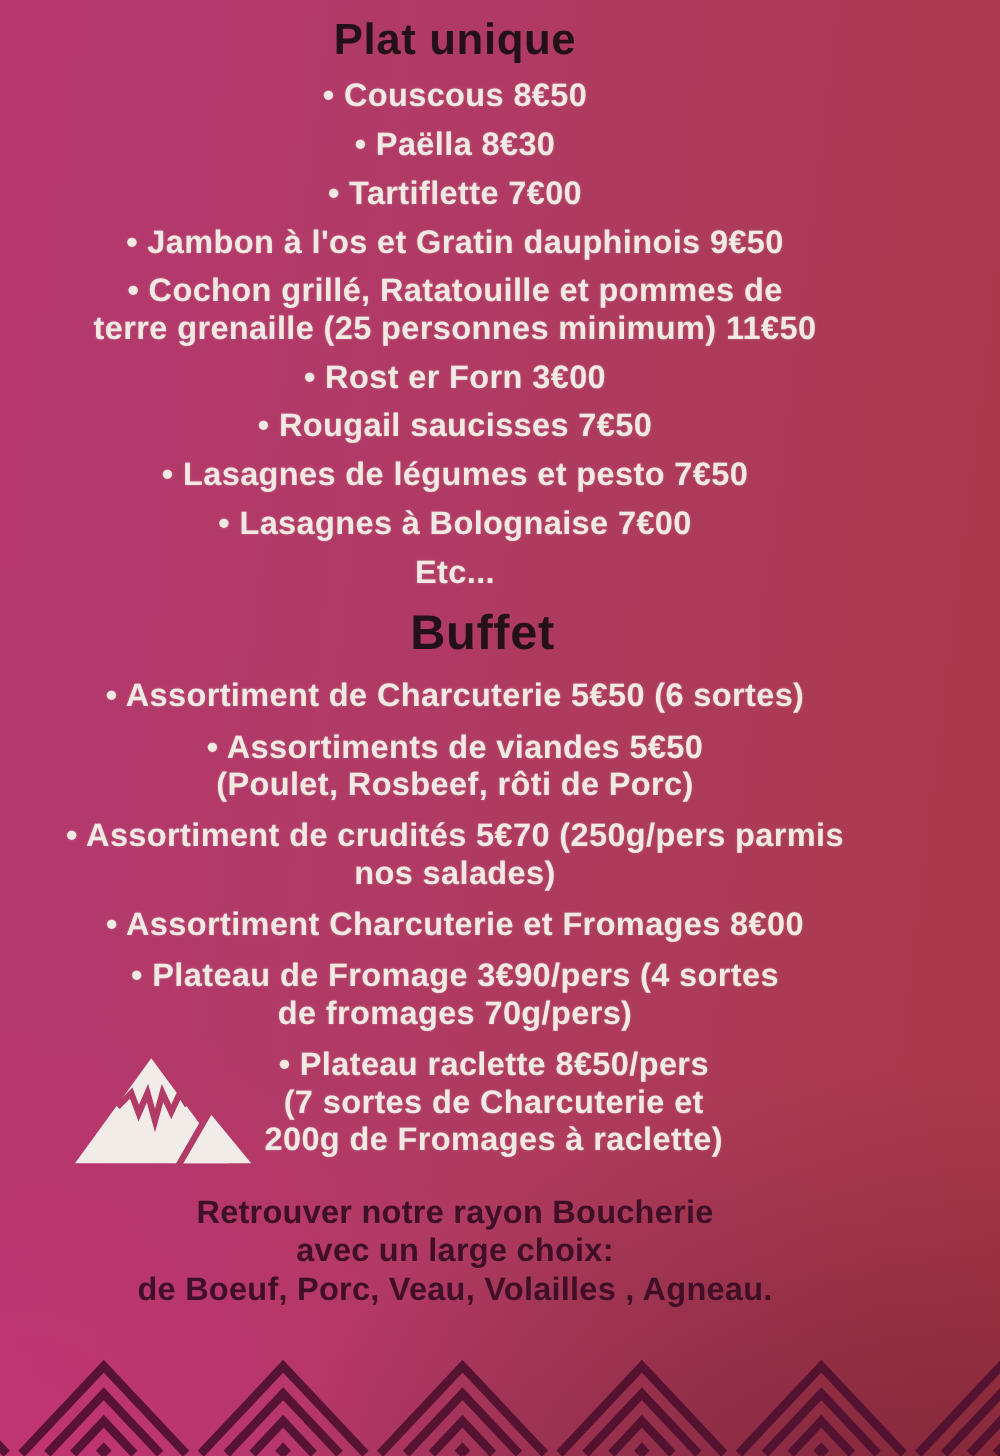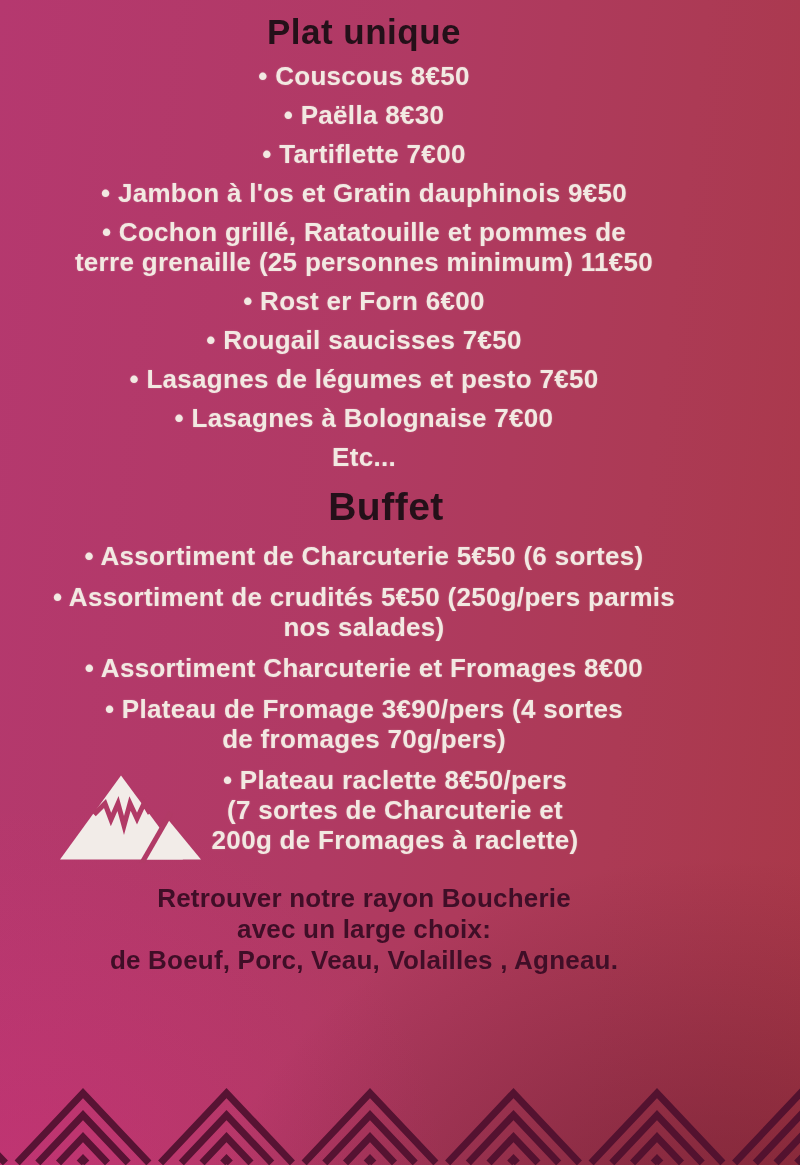--- a/index.html
+++ b/index.html
@@ -80,30 +80,32 @@
 <main class="menu">
 
   <h1 class="section-title title-plat">Plat unique</h1>
 
   <div class="item">• Couscous 8€50</div>
   <div class="item">• Paëlla 8€30</div>
   <div class="item">• Tartiflette 7€00</div>
   <div class="item">• Jambon à l'os et Gratin dauphinois 9€50</div>
   <div class="item">• Cochon grillé, Ratatouille et pommes de
 terre grenaille (25 personnes minimum) 11€50</div>
-  <div class="item">• Rost er Forn 6€00</div>
+  <div class="item">• Rost er Forn 3€00</div>
   <div class="item">• Rougail saucisses 7€50</div>
   <div class="item">• Lasagnes de légumes et pesto 7€50</div>
   <div class="item">• Lasagnes à Bolognaise 7€00</div>
   <div class="item etc">Etc...</div>
 
   <h2 class="section-title title-buffet">Buffet</h2>
 
   <div class="item buffet-item">• Assortiment de Charcuterie 5€50 (6 sortes)</div>
-  <div class="item buffet-item">• Assortiment de crudités 5€50 (250g/pers parmis
+  <div class="item buffet-item">• Assortiments de viandes 5€50
+(Poulet, Rosbeef, rôti de Porc)</div>
+  <div class="item buffet-item">• Assortiment de crudités 5€70 (250g/pers parmis
 nos salades)</div>
   <div class="item buffet-item">• Assortiment Charcuterie et Fromages 8€00</div>
   <div class="item buffet-item">• Plateau de Fromage 3€90/pers (4 sortes
 de fromages 70g/pers)</div>
 
   <div class="raclette-row">
     <svg class="mountain" viewBox="0 0 150 95" xmlns="http://www.w3.org/2000/svg" aria-hidden="true">
 
       <polygon points="2,92 63,8 125,92" fill="#f2ece8"></polygon>
 

